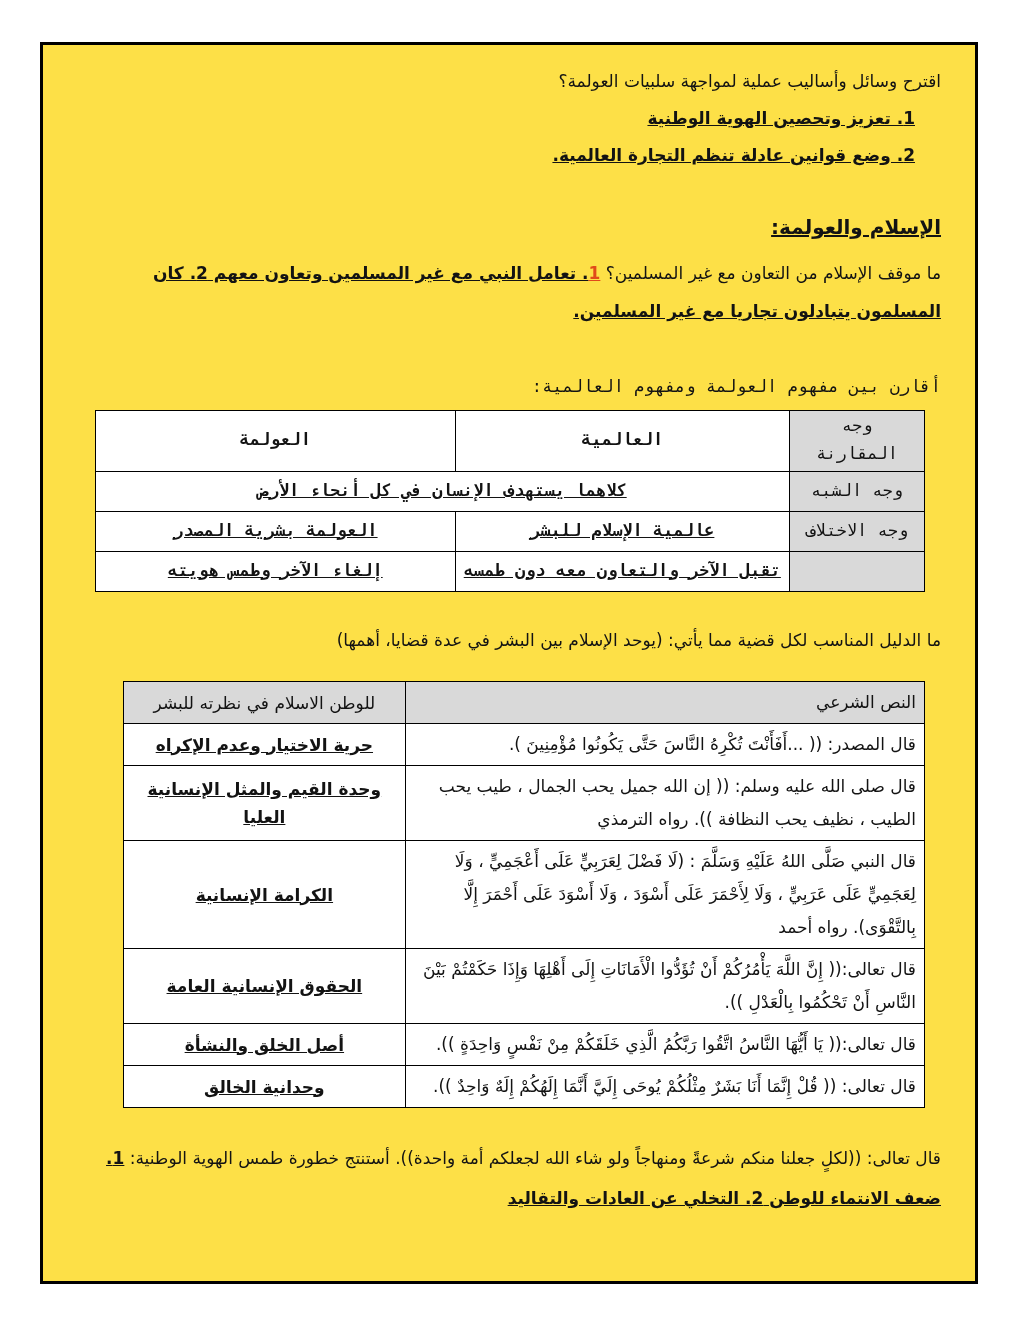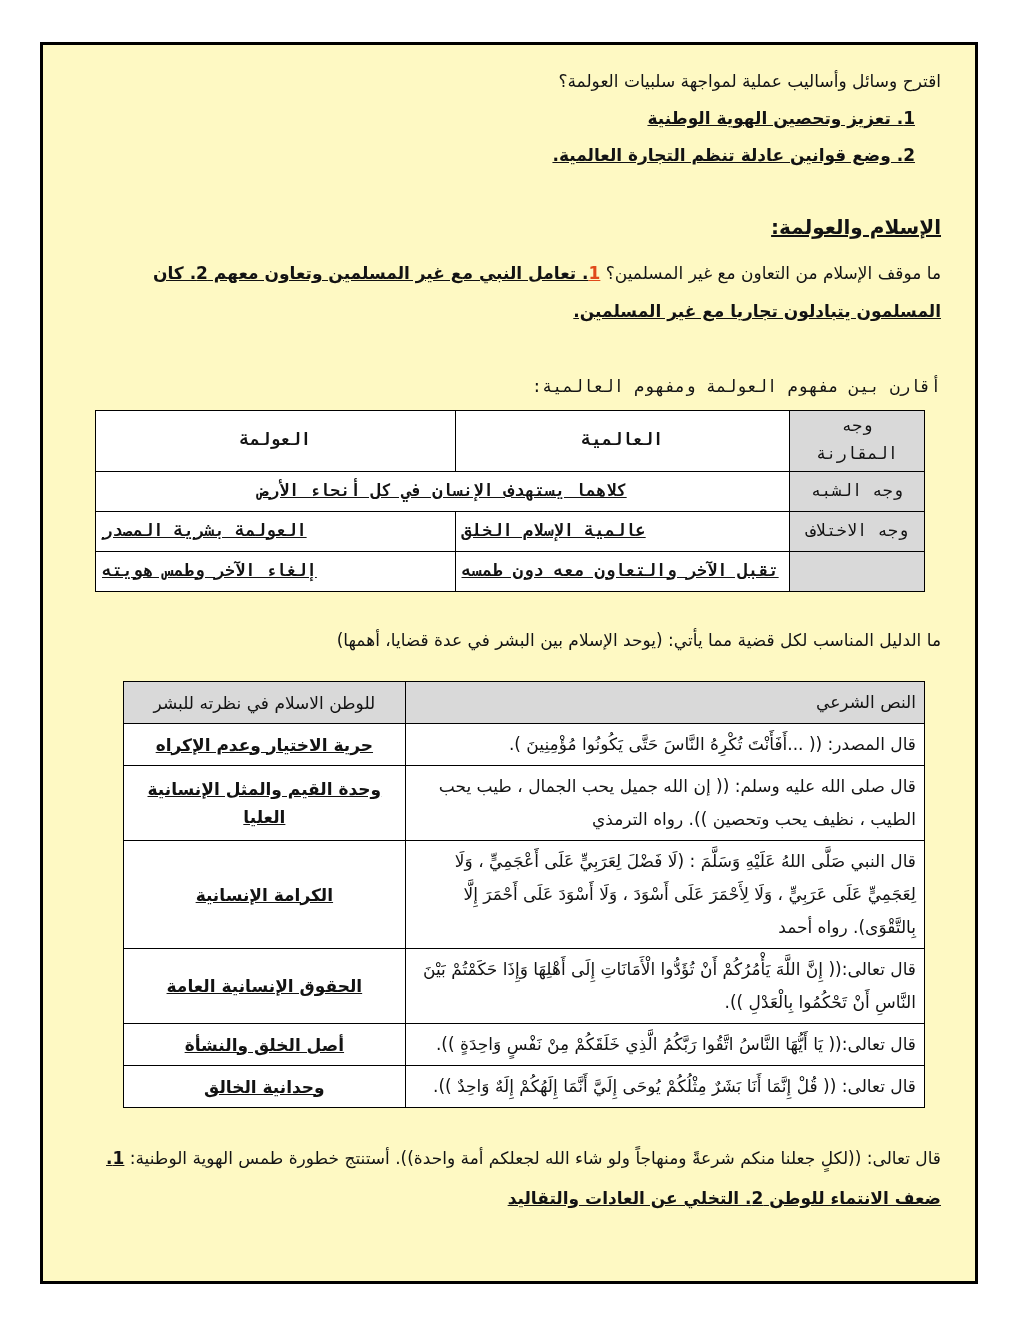--- a/index.html
+++ b/index.html
@@ -7,21 +7,21 @@
   body {
     position: relative;
     font-family: "DejaVu Sans", sans-serif;
     color: #131313;
   }
   .frame {
     position: absolute;
     left: 40px; top: 42px;
     width: 938px; height: 1242px;
     border: 3px solid #000;
-    background: #fef9c3;
+    background: #fde047;
     overflow: hidden;
   }
   .content {
     direction: rtl;
     height: 100%;
     padding: 22px 34px 0 46px;
     font-size: 17px;
     line-height: 28px;
   }
   .q { margin-bottom: 9px; }
@@ -39,21 +39,21 @@
 
   table { border-collapse: collapse; background: #fff; }
   td {
     border: 1.5px solid #000;
     padding: 2px 6px;
     vertical-align: middle;
     font-size: 17px;
   }
   .shade { background: var(--table-shade, #d9d9d9); }
   .center { text-align: center; }
-  .right { text-align: left; }
+  .right { text-align: center; }
   .b { font-weight: bold; }
 
   .cmp { width: 830px; margin-left: 0; margin-right: 16px; }
   .cmp td { height: 40px; }
   .cmp .c-aspect { width: 135px; }
   .cmp .c-alam { width: 335px; }
   .cmp .c-awl { width: 360px; }
 
   .sec4 { margin-top: 34px; }
   .sec4 .intro-line { margin-bottom: 27px; }
@@ -91,21 +91,21 @@
             <td class="shade center c-aspect">وجه المقارنة</td>
             <td class="center b c-alam">العالمية</td>
             <td class="center b c-awl">العولمة</td>
           </tr>
           <tr>
             <td class="shade center">وجه الشبه</td>
             <td colspan="2" class="center"><span class="ans">كلاهما يستهدف الإنسان في كل أنحاء الأرض</span></td>
           </tr>
           <tr>
             <td class="shade center">وجه الاختلاف</td>
-            <td class="right"><span class="ans">عالمية الإسلام الخلق</span></td>
+            <td class="right"><span class="ans">عالمية الإسلام للبشر</span></td>
             <td class="right"><span class="ans">العولمة بشرية المصدر</span></td>
           </tr>
           <tr>
             <td class="shade"></td>
             <td class="right"><span class="ans">تقبل الآخر والتعاون معه دون طمسه</span></td>
             <td class="right"><span class="ans">إلغاء الآخر وطمس هويته</span></td>
           </tr>
         </tbody>
       </table>
     </section>
@@ -116,21 +116,21 @@
         <tbody>
           <tr class="head">
             <td class="shade center c-text">النص الشرعي</td>
             <td class="shade center c-topic">للوطن الاسلام في نظرته للبشر</td>
           </tr>
           <tr>
             <td class="c-text">قال المصدر: (( ...أَفَأَنْتَ تُكْرِهُ النَّاسَ حَتَّى يَكُونُوا مُؤْمِنِينَ ).</td>
             <td class="c-topic"><span class="ans">حرية الاختيار وعدم الإكراه</span></td>
           </tr>
           <tr>
-            <td class="c-text">قال صلى الله عليه وسلم: (( إن الله جميل يحب الجمال ، طيب يحب الطيب ، نظيف يحب وتحصين )). رواه الترمذي</td>
+            <td class="c-text">قال صلى الله عليه وسلم: (( إن الله جميل يحب الجمال ، طيب يحب الطيب ، نظيف يحب النظافة )). رواه الترمذي</td>
             <td class="c-topic"><span class="ans">وحدة القيم والمثل الإنسانية العليا</span></td>
           </tr>
           <tr>
             <td class="c-text">قال النبي صَلَّى اللهُ عَلَيْهِ وَسَلَّمَ : (لَا فَضْلَ لِعَرَبِيٍّ عَلَى أَعْجَمِيٍّ ، وَلَا لِعَجَمِيٍّ عَلَى عَرَبِيٍّ ، وَلَا لِأَحْمَرَ عَلَى أَسْوَدَ ، وَلَا أَسْوَدَ عَلَى أَحْمَرَ إِلَّا بِالتَّقْوَى). رواه أحمد</td>
             <td class="c-topic"><span class="ans">الكرامة الإنسانية</span></td>
           </tr>
           <tr>
             <td class="c-text">قال تعالى:(( إِنَّ اللَّهَ يَأْمُرُكُمْ أَنْ تُؤَدُّوا الْأَمَانَاتِ إِلَى أَهْلِهَا وَإِذَا حَكَمْتُمْ بَيْنَ النَّاسِ أَنْ تَحْكُمُوا بِالْعَدْلِ )).</td>
             <td class="c-topic"><span class="ans">الحقوق الإنسانية العامة</span></td>
           </tr>

